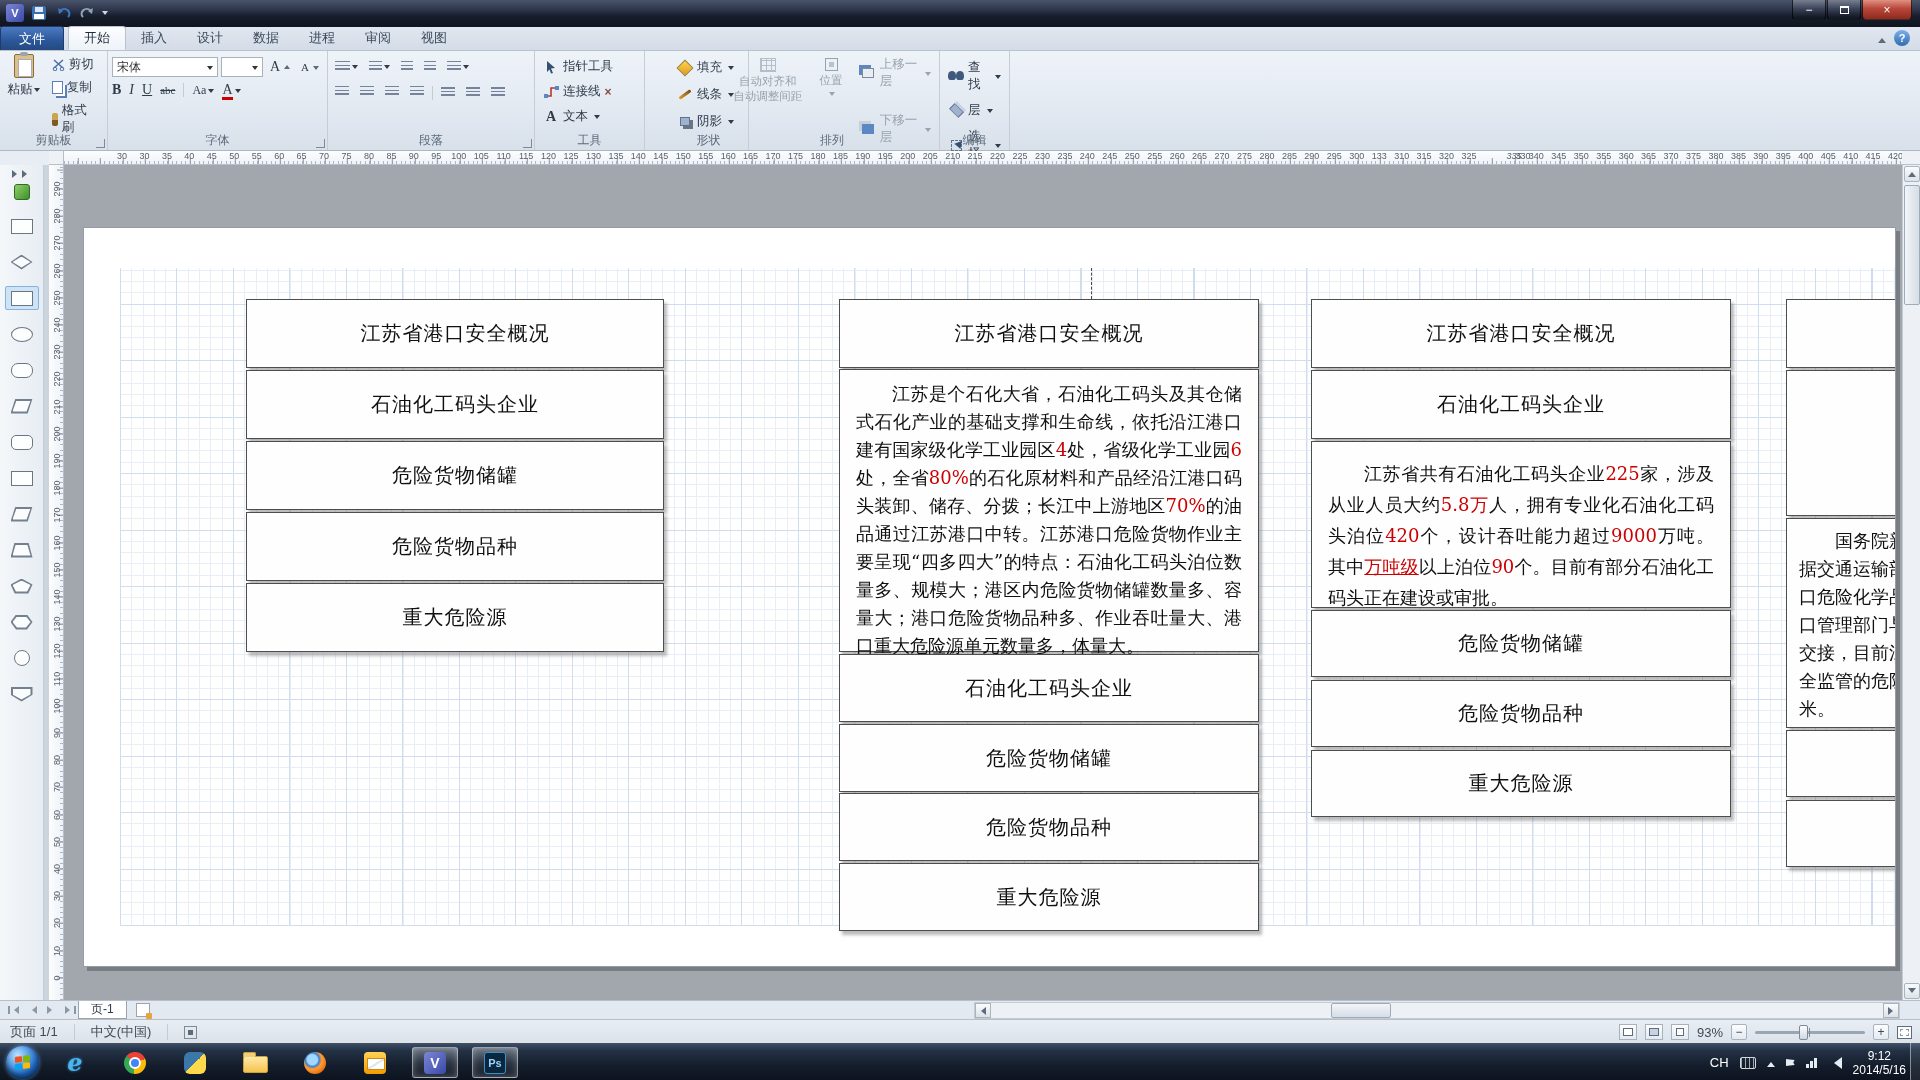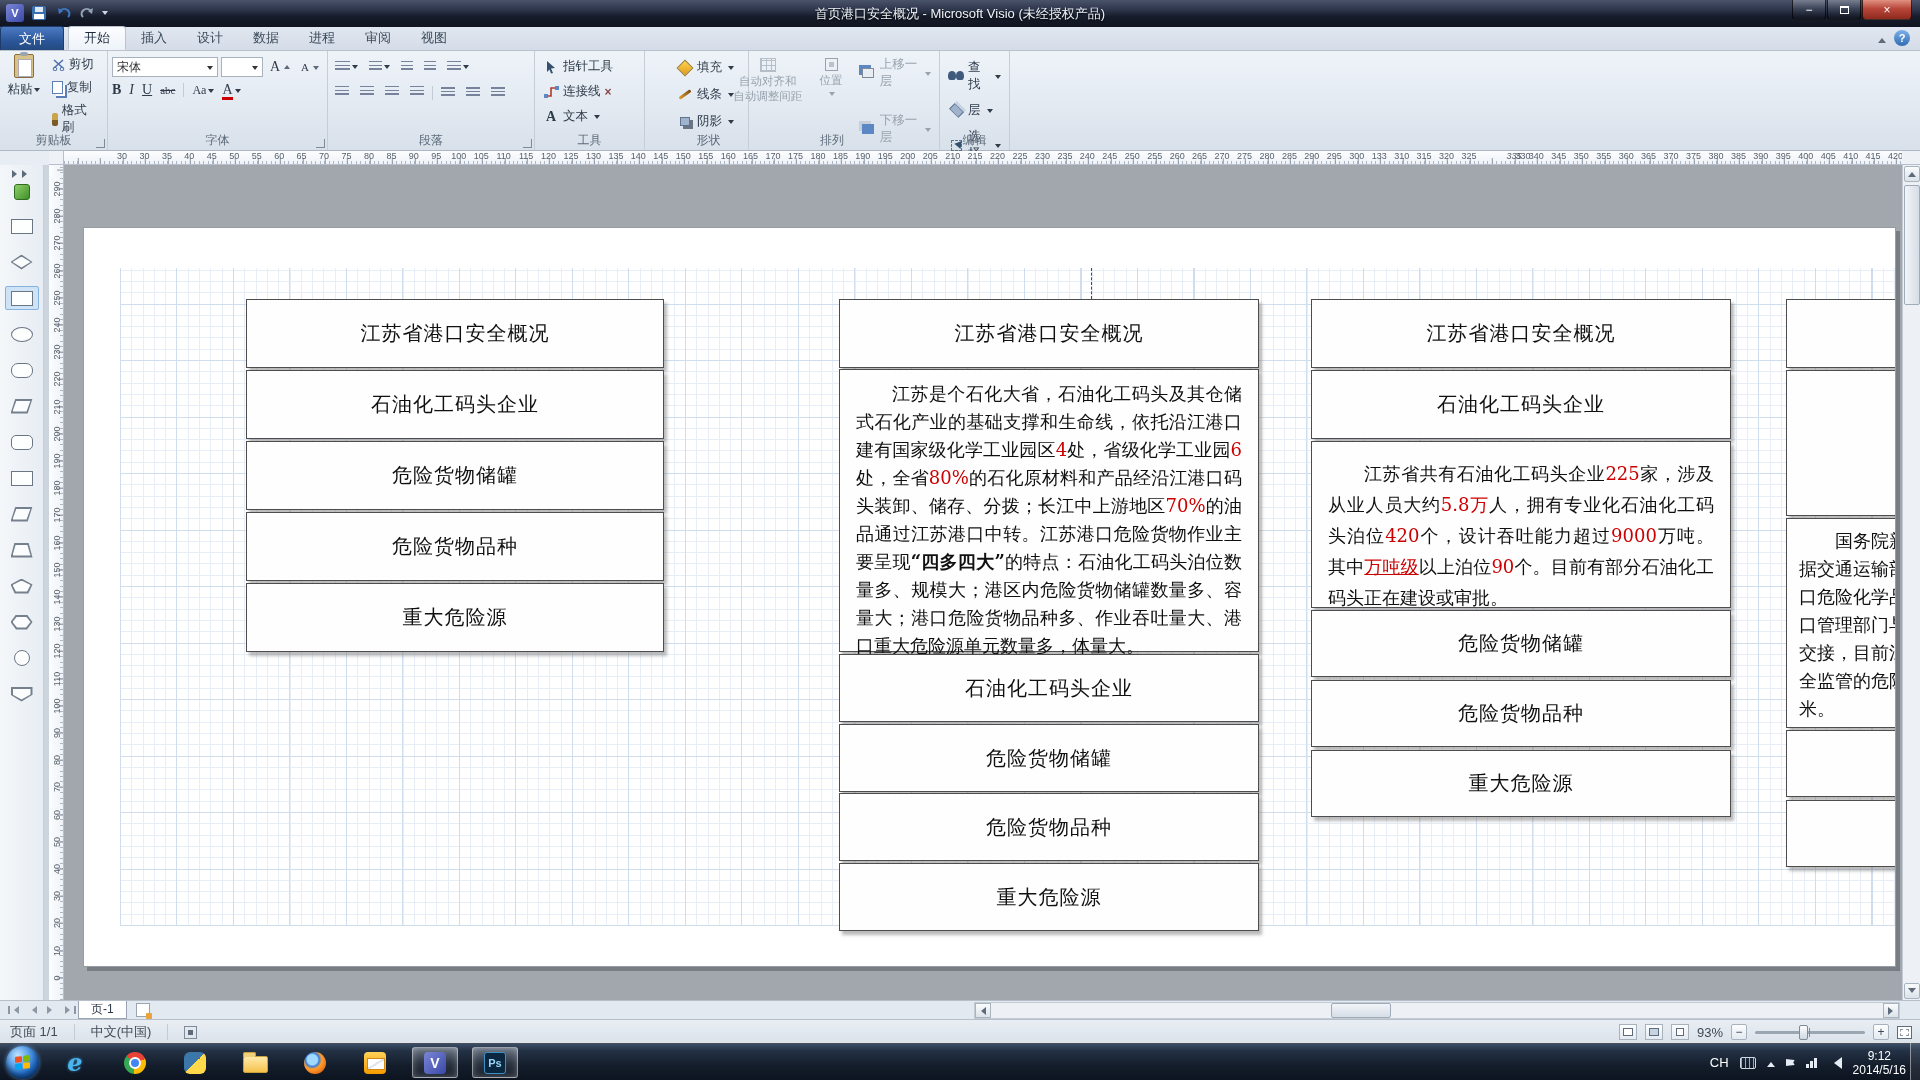--- a/index.html
+++ b/index.html
@@ -142,21 +142,21 @@
   repeating-linear-gradient(0deg,#cfdded 0 1px,transparent 1px 56.5px),
   repeating-linear-gradient(90deg,#e7eef7 0 1px,transparent 1px 11.3px),
   repeating-linear-gradient(0deg,#e7eef7 0 1px,transparent 1px 11.3px)}
 #pagebreak{position:absolute;left:1007px;top:40px;height:31px;border-left:1px dashed #4a4a4a}
 .fbox{position:absolute;background:#fefefe;border:1px solid #4d4d4d;
   box-shadow:3px 4px 3px rgba(105,105,105,.45);
   font-family:"DejaVu Serif","Liberation Serif",serif;color:#101010}
 .fbox.label{display:flex;align-items:center;justify-content:center;font-size:20px;letter-spacing:1px}
 .fbox.para{padding:10px 16px;font-size:18px;line-height:28px;text-align:justify;text-indent:2em}
 .seg-red{color:#c00}
-.seg-bold{font-weight:bold}
+.seg-bold{font-weight:normal}
 .seg-u{text-decoration:underline}
 .pline{height:28px;line-height:28px;white-space:nowrap}
 .pline.indent{text-indent:2em}
 
 #vscroll{position:absolute;left:1902px;top:165px;width:18px;height:835px;background:#edf1f6;border-left:1px solid #c3cbd3}
 .sbtn{position:absolute;left:1px;width:16px;height:16px;background:linear-gradient(#fafbfc,#dde3ea);
   border:1px solid #aab4bf;border-radius:2px;display:flex;align-items:center;justify-content:center}
 .tri-up{width:0;height:0;border:4px solid transparent;border-bottom:5px solid #5d6b7a;margin-top:-3px}
 .tri-dn{width:0;height:0;border:4px solid transparent;border-top:5px solid #5d6b7a;margin-bottom:-3px}
 .tri-l{width:0;height:0;border:4px solid transparent;border-right:5px solid #5d6b7a;margin-left:-3px}
@@ -258,21 +258,20 @@
         </svg>
     </div>
     <div class="qicon">
       <svg width="15" height="13">
           <path d="M3 10 A5 4.5 0 1 1 10.5 3.5" fill="none" stroke="#93a3b5" stroke-width="2"></path>
           <path d="M13 1 L8 4 L12 7 Z" fill="#93a3b5"></path>
         </svg>
     </div>
     <div class="qcar"></div>
   </div>
-  <div id="title-text">首页港口安全概况 - Microsoft Visio (未经授权产品)</div>
   <div id="winbtns">
     <div class="wbtn min">−</div>
     <div class="wbtn max">
         <span class="max-glyph"></span>
       </div>
     <div class="wbtn close">×</div>
   </div>
 </div>
 
 <div id="ribbontabs">

